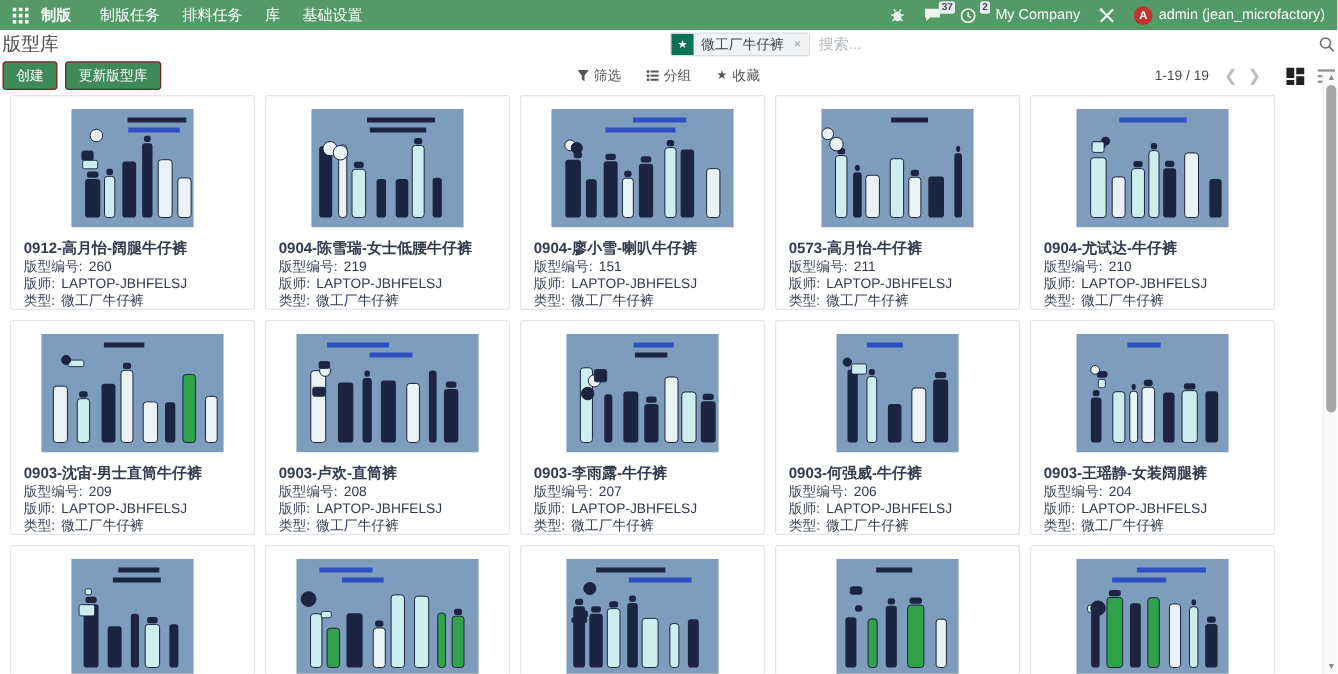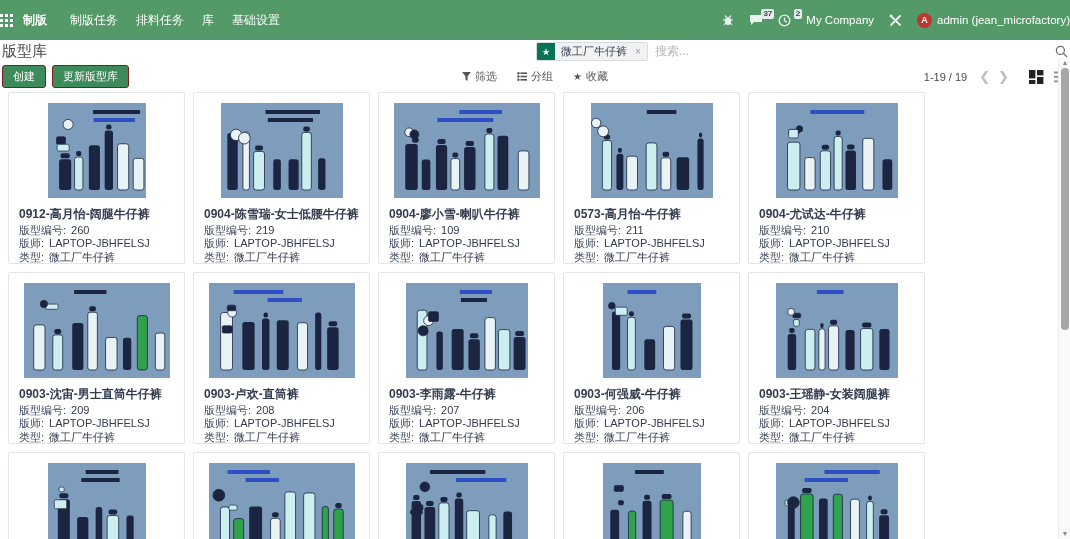--- a/index.html
+++ b/index.html
@@ -1,21 +1,21 @@
 <!DOCTYPE html>
 <html><head>
 <meta charset="utf-8">
 <style>
   *{box-sizing:border-box;margin:0;padding:0}
   html,body{width:1070px;height:539px;overflow:hidden;background:#fff;
     font-family:"Liberation Sans","DejaVu Sans",sans-serif;}
 
   
-  .navbar{height:40px;background:#539a68;display:flex;align-items:center;
-    color:#fff;font-size:12px;padding:0 0;position:relative;z-index:5}
+  .navbar{height:24px;background:#539a68;display:flex;align-items:center;
+    color:#fff;font-size:12px;padding:0 10px;position:relative;z-index:5}
   .nav-apps{display:flex;align-items:center;margin-right:10px;cursor:pointer}
   .nav-appname{font-weight:bold;margin-right:14px;cursor:pointer}
   .nav-item{padding:0 9px;line-height:24px;cursor:pointer;white-space:nowrap}
   .systray{margin-left:auto;display:flex;align-items:center;gap:15px}
   .tray-ic{position:relative;display:flex;align-items:center;cursor:pointer}
   .badge{position:absolute;top:-5px;right:-11px;background:#e9ecef;color:#3c4a43;
     font-size:8px;font-weight:bold;padding:0 2px;border-radius:2px;line-height:10px}
   .company{font-size:11.5px;cursor:pointer}
   .usermenu{display:flex;align-items:center;gap:5px;cursor:pointer}
   .avatar{width:15px;height:15px;border-radius:50%;background:#c13530;color:#fff;
@@ -43,21 +43,21 @@
   .filter-item{display:flex;align-items:center;gap:4px;cursor:pointer;white-space:nowrap}
   .pager{margin-left:auto;display:flex;align-items:center;font-size:11px;color:#4c4c4c}
   .pager-range{margin-right:8px}
   .pg-arrow{color:#b9bec3;font-size:13px;padding:0 4px;cursor:pointer}
   .view-switch{display:flex;margin-left:16px;gap:10px;align-items:center}
   .vs-btn{cursor:pointer;display:flex;align-items:center}
 
   
   .content{position:relative;height:467px;overflow:hidden;padding:2px 14px 0 8px;background:#fff}
   .grid{display:flex;flex-wrap:wrap;gap:8px}
-  .card{width:177px;height:172px;border:1px solid #e2e5e9;background:#fff;border-radius:2px;cursor:pointer}
+  .card{width:196px;height:172px;border:1px solid #e2e5e9;background:#fff;border-radius:2px;cursor:pointer}
   .card-img-wrap{height:114px;display:flex;align-items:center;justify-content:center}
   svg.pattern{display:block}
   .card-body{padding:1px 10px;font-size:11px;color:#414a5c;line-height:13.5px}
   .card-title{font-size:12px;font-weight:bold;color:#333b4e;margin-bottom:2px;
     white-space:nowrap;overflow:hidden}
   .fld .lbl{color:#414a5c}
   .fld .val{font-weight:normal;margin-left:5px;color:#323a4c}
 
   
   .scrollbar{position:absolute;right:0;top:58px;width:12px;height:481px;background:#fafafa;
@@ -277,21 +277,21 @@
             <rect x="92.38741545402445" y="25.09001597436145" width="5.964382386300713" height="5" rx="2" fill="#1b2440"></rect>
             <rect x="103.49822516669519" y="32.660803348291665" width="10.798064415110275" height="54.339196651708335" rx="2.5" fill="#1b2440" stroke="none" stroke-width="0.8"></rect>
             <rect x="124.29466325673275" y="47.92830385314301" width="10.621240284992382" height="39.07169614685699" rx="2.5" fill="#e9f2f5" stroke="#1b2440" stroke-width="0.8"></rect>
             <circle cx="15.145046399906278" cy="29.25013171788305" r="4.337874786229804" fill="#e9f2f5" stroke="#1b2440" stroke-width="0.8"></circle>
             <rect x="18.365058038383722" y="34.51956134289503" width="5.891557060182095" height="4.725577421020716" rx="1.5" fill="#1b2440" stroke="#1b2440" stroke-width="0.7"></rect>
             <circle cx="20.390237528830767" cy="31.369451426900923" r="4.45302251377143" fill="#1b2440" stroke="#1b2440" stroke-width="0.8"></circle>
           </svg>
     </div>
     <div class="card-body">
       <div class="card-title">0904-廖小雪-喇叭牛仔裤</div>
-      <div class="fld"><span class="lbl">版型编号:</span><span class="val">109</span></div>
+      <div class="fld"><span class="lbl">版型编号:</span><span class="val">151</span></div>
       <div class="fld"><span class="lbl">版师:</span><span class="val">LAPTOP-JBHFELSJ</span></div>
       <div class="fld"><span class="lbl">类型:</span><span class="val">微工厂牛仔裤</span></div>
     </div>
   </div>
 
   <div class="card">
     <div class="card-img-wrap">
       <svg class="pattern" width="122" height="95" viewBox="0 0 122 95">
             <rect x="0" y="0" width="122" height="95" fill="#7e9cbb"></rect>
             <rect x="55.89528547769878" y="7" width="29.48294246965088" height="4" fill="#1b2440"></rect>

